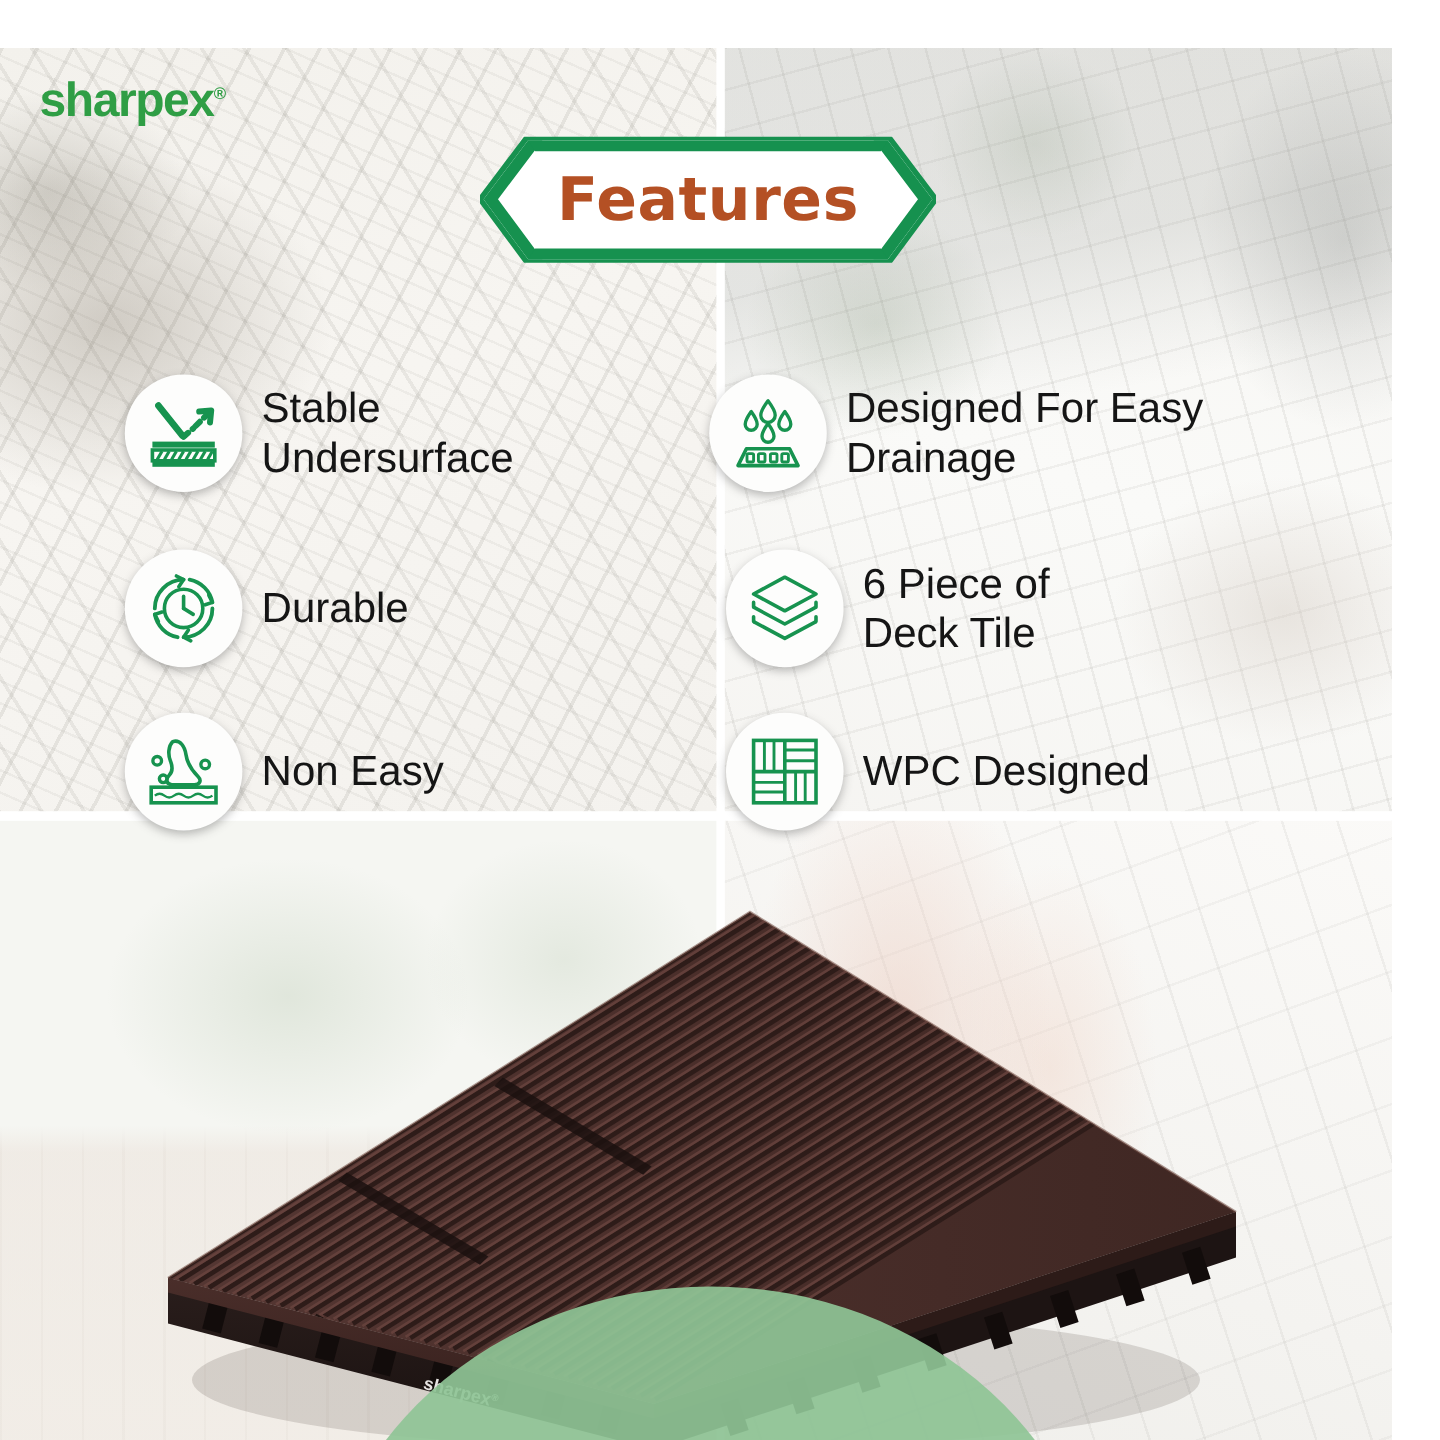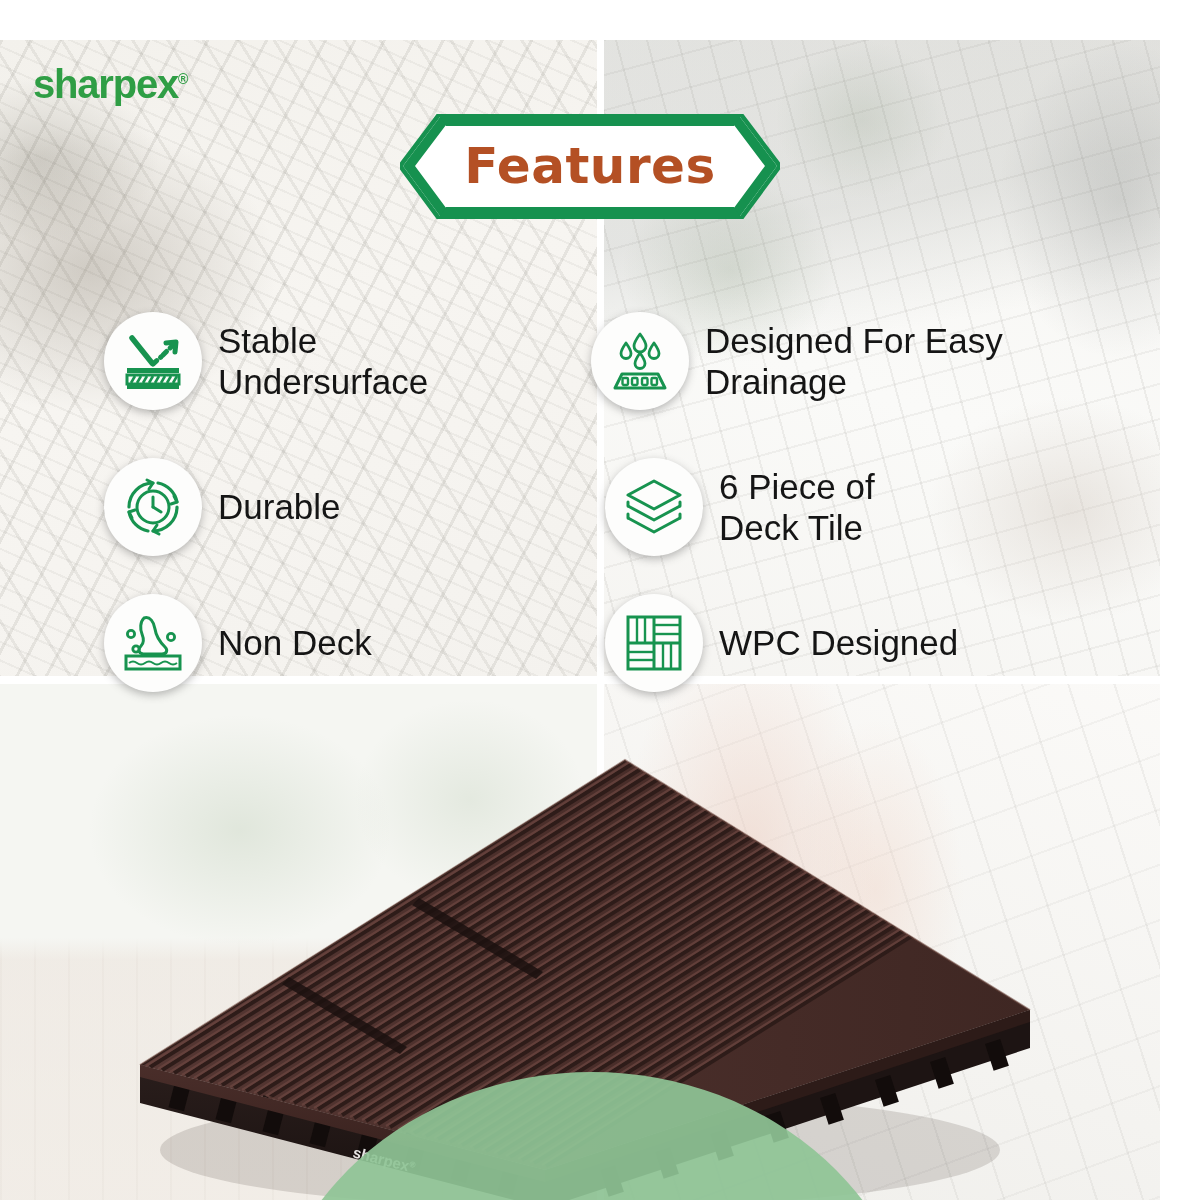--- a/index.html
+++ b/index.html
@@ -206,21 +206,21 @@
     <div class="circle">
       <svg width="62" height="62" viewBox="0 0 62 62">
         <path d="M22,6 C18,10 18,17 20,22 C22,27 22,31 19,34 C16,37 16,41 21,42 L40,42 C45,42 46,38 43,35 C38,30 34,24 33,17 C32,10 28,4 22,6 Z" fill="none" stroke="#17934f" stroke-width="3" stroke-linejoin="round"></path>
         <circle cx="9" cy="22" r="3.6" fill="none" stroke="#17934f" stroke-width="2.8"></circle>
         <circle cx="49" cy="25" r="3.6" fill="none" stroke="#17934f" stroke-width="2.8"></circle>
         <circle cx="14" cy="37" r="3.2" fill="none" stroke="#17934f" stroke-width="2.8"></circle>
         <rect x="4" y="44" width="54" height="13" fill="none" stroke="#17934f" stroke-width="3"></rect>
         <path d="M7,51 q4,-3 8,0 t8,0 t8,0 t8,0 t8,0 t8,0" fill="none" stroke="#17934f" stroke-width="2"></path>
       </svg>
     </div>
-    <div class="label">Non Deck</div>
+    <div class="label">Non Easy</div>
   </div>
 
   <div class="feat f4">
     <div class="circle">
       <svg width="62" height="62" viewBox="0 0 62 62">
         <path d="M31,4 C31,4 25,12 25,16 a6,6 0 0 0 12,0 C37,12 31,4 31,4 Z" fill="none" stroke="#17934f" stroke-width="2.8" stroke-linejoin="round"></path>
         <path d="M17,13 C17,13 12,20 12,23.5 a5,5 0 0 0 10,0 C22,20 17,13 17,13 Z" fill="none" stroke="#17934f" stroke-width="2.8" stroke-linejoin="round"></path>
         <path d="M45,13 C45,13 40,20 40,23.5 a5,5 0 0 0 10,0 C50,20 45,13 45,13 Z" fill="none" stroke="#17934f" stroke-width="2.8" stroke-linejoin="round"></path>
         <path d="M31,23 C31,23 26,30 26,33.5 a5,5 0 0 0 10,0 C36,30 31,23 31,23 Z" fill="none" stroke="#17934f" stroke-width="2.8" stroke-linejoin="round"></path>
         <path d="M13,44 L49,44 L56,58 L6,58 Z" fill="none" stroke="#17934f" stroke-width="3" stroke-linejoin="round"></path>

